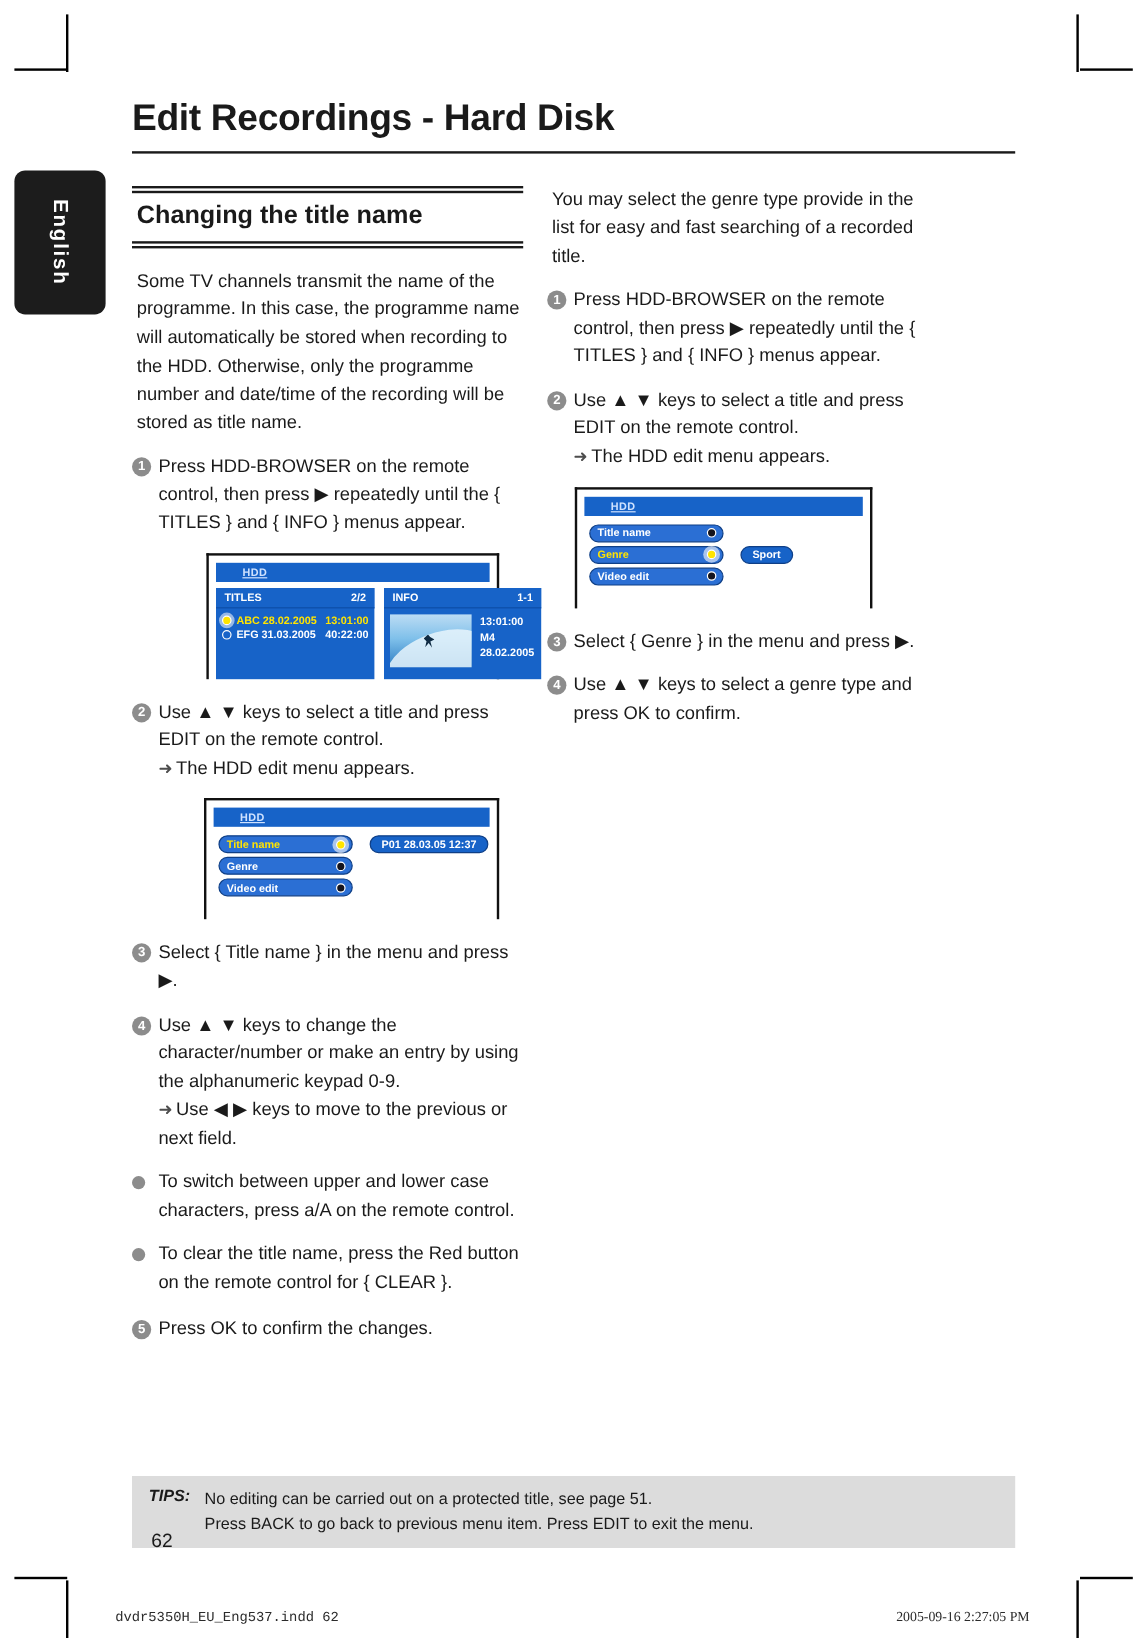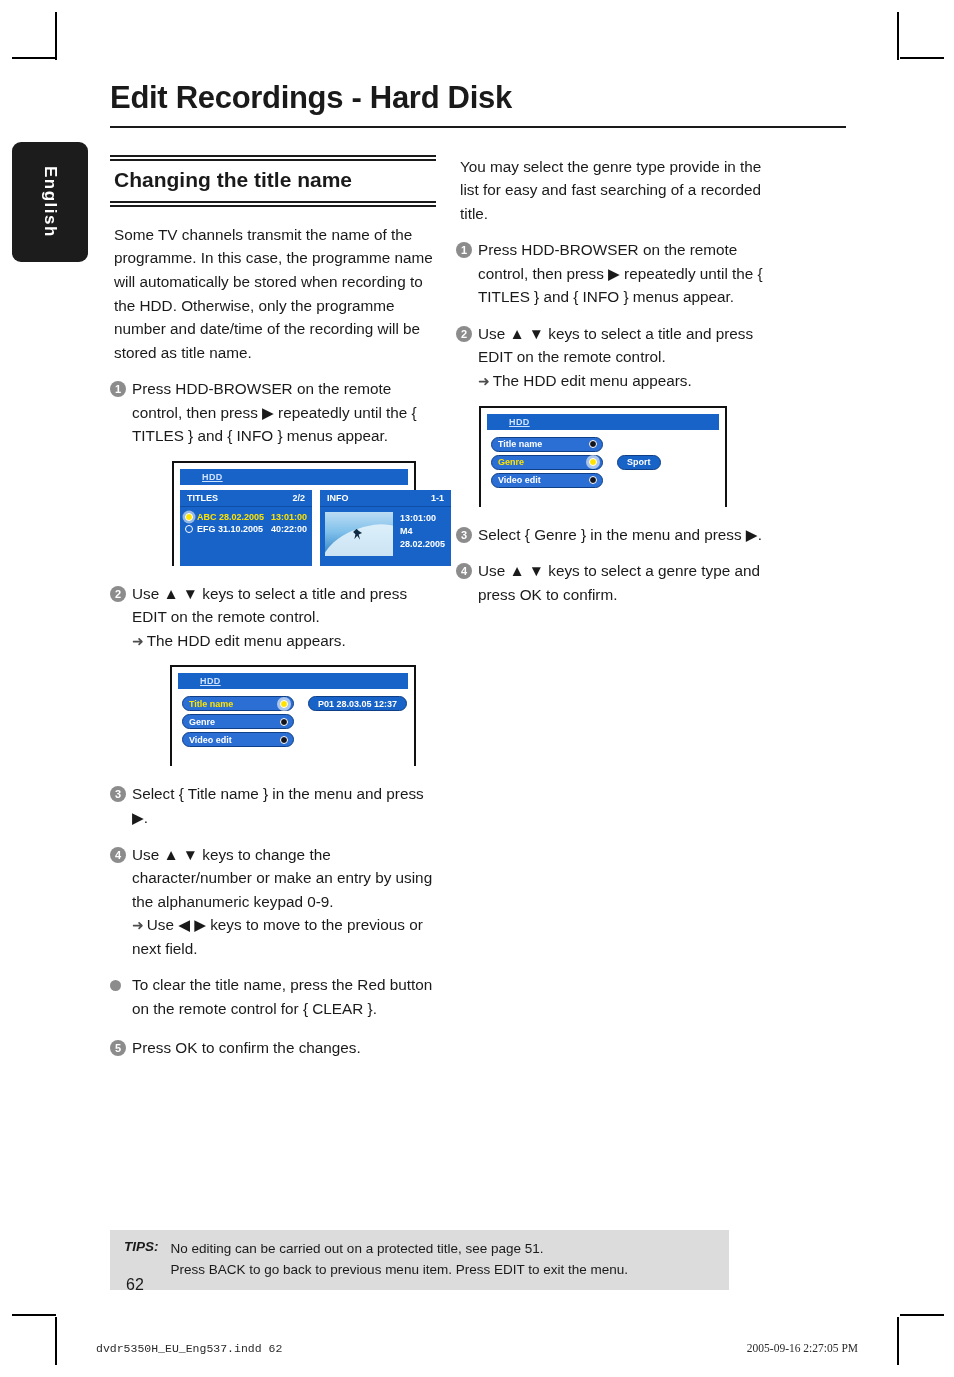--- a/index.html
+++ b/index.html
@@ -225,21 +225,21 @@
     margin-left: 14px;
     color: #ffffff;
     font-size: 9px; font-weight: bold;
     white-space: nowrap;
   }
 
   
   .tips {
     position: absolute;
     left: 110px; top: 1230px;
-    width: 619px;
+    width: 736px;
     background: #dcdcdc;
     padding: 9px 14px 10px 14px;
     display: flex;
   }
   .tips-label {
     font-size: 13.5px; font-weight: bold; font-style: italic;
     flex: 0 0 auto; margin-right: 12px;
   }
   .tips-lines { font-size: 13.5px; line-height: 1.52; }
 
@@ -307,21 +307,21 @@
                 <span>2/2</span>
               </div>
               <div class="pane-body">
                 <div class="title-row sel">
                   <span class="radio on"></span>
                   <span class="t-name">ABC 28.02.2005</span>
                   <span class="t-time">13:01:00</span>
                 </div>
                 <div class="title-row">
                   <span class="radio"></span>
-                  <span class="t-name">EFG 31.10.2005</span>
+                  <span class="t-name">EFG 31.03.2005</span>
                   <span class="t-time">40:22:00</span>
                 </div>
               </div>
             </div>
             <div class="pane">
               <div class="pane-head">
                 <span>INFO</span>
                 <span>1-1</span>
               </div>
               <div class="info-body">
@@ -381,20 +381,24 @@
       </div>
 
       <div class="step">
         <div class="step-num">4</div>
         <div class="step-body">
           <span><span>Use ▲ ▼ keys to change the character/number or make an entry by using the </span><b>alphanumeric keypad 0-9</b><span>.</span></span>
           <span class="sub"><span class="arrow">➜</span><span>Use ◀ ▶ keys to move to the previous or next field.</span></span>
         </div>
       </div>
 
+      <div class="step">
+        <div class="bullet-dot"></div>
+        <div class="step-body"><span>To switch between upper and lower case characters, press </span><b>a/A</b><span> on the remote control.</span></div>
+      </div>
 
       <div class="step">
         <div class="bullet-dot"></div>
         <div class="step-body"><span>To clear the title name, press the </span><b>Red</b><span> button on the remote control for { </span><b>CLEAR</b><span> }.</span></div>
       </div>
 
       <div class="step" style="margin-top:16px;">
         <div class="step-num">5</div>
         <div class="step-body"><span>Press </span><b>OK</b><span> to confirm the changes.</span></div>
       </div>

